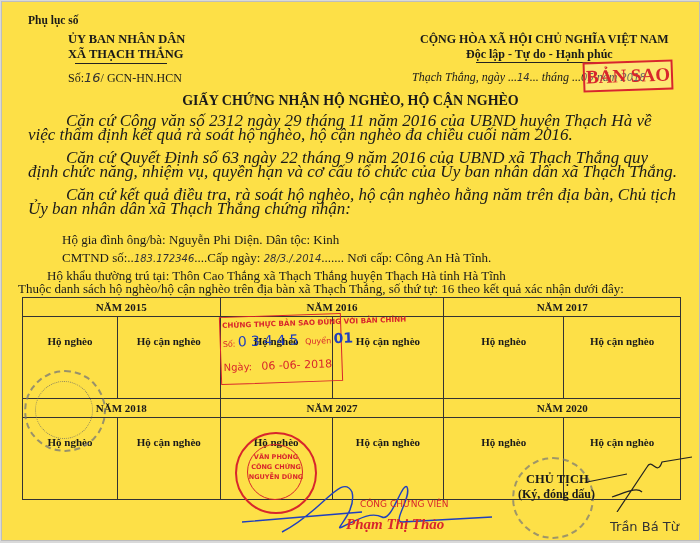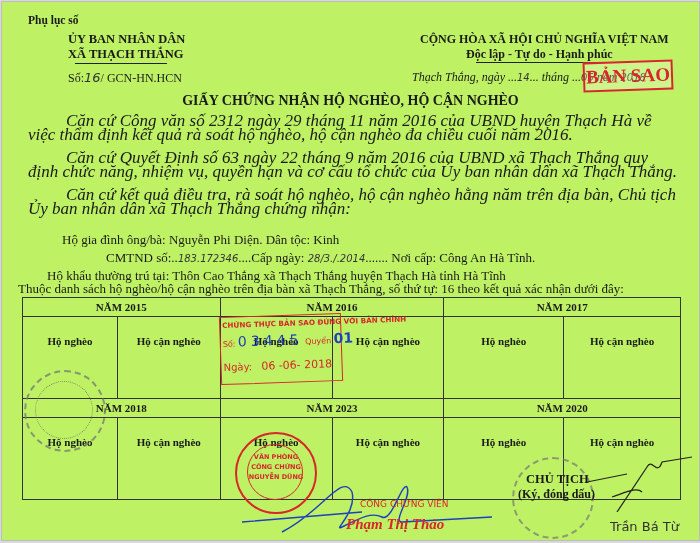--- a/index.html
+++ b/index.html
@@ -1,17 +1,17 @@
 <!DOCTYPE html>
 <html><head>
 <meta charset="utf-8">
 <style>
   html,body{margin:0;padding:0;}
   body{width:700px;height:543px;background:#d9d9d9;position:relative;overflow:hidden;font-family:"Liberation Serif","DejaVu Serif",serif;color:#1a1a1a;}
-  .page{position:absolute;left:1px;top:1px;width:697px;height:538px;background:#bef264;border:1px solid #bdbdbd;}
+  .page{position:absolute;left:1px;top:1px;width:697px;height:538px;background:#fde047;border:1px solid #bdbdbd;}
   .abs{position:absolute;white-space:nowrap;}
   .b{font-weight:bold;}
   .i{font-style:italic;}
   .hand{font-family:"DejaVu Sans",sans-serif;font-style:italic;font-size:10px;color:#333;text-align:right;}
   .para{position:absolute;left:26px;width:650px;font-style:italic;font-size:17px;line-height:14px;text-indent:38px;white-space:normal;}
   table.grid{position:absolute;left:20px;top:295px;width:659px;border-collapse:collapse;font-size:11px;}
   table.grid td{border:1px solid #333;text-align:center;font-weight:bold;padding:0;}
   .yr{height:18px;}
   .cell{height:63px;vertical-align:top;padding-top:18px !important;margin-top:7px;}
   .stamp-rect{position:absolute;border:2px solid #d8262c;color:#d8262c;font-family:"DejaVu Sans",sans-serif;}
@@ -40,21 +40,21 @@
 
   <div class="abs b" style="left:0;width:697px;top:91px;text-align:center;font-size:14px;">GIẤY CHỨNG NHẬN HỘ NGHÈO, HỘ CẬN NGHÈO</div>
 
   <div class="para" style="top:112px;">Căn cứ Công văn số 2312 ngày 29 tháng 11 năm 2016 của UBND huyện Thạch Hà về việc thẩm định kết quả rà soát hộ nghèo, hộ cận nghèo đa chiều cuối năm 2016.</div>
   <div class="para" style="top:149px;">Căn cứ Quyết Định  số 63 ngày 22 tháng 9 năm 2016 của UBND xã Thạch Thắng quy định chức năng, nhiệm vụ, quyền hạn và cơ cấu tổ chức của Ủy ban nhân dân xã Thạch Thắng.</div>
   <div class="para" style="top:186px;">Căn cứ kết quả điều tra, rà soát hộ nghèo, hộ cận nghèo hằng năm trên địa bàn, Chủ tịch Ủy ban nhân dân xã Thạch Thắng chứng nhận:</div>
 
   <div class="abs" style="left:60px;top:230px;font-size:13px;">
     <span>Hộ gia đình ông/bà:</span> <span>Nguyễn Phi Diện. Dân tộc: Kinh</span>
   </div>
-  <div class="abs" style="left:60px;top:248px;font-size:13px;margin-left:44px;">
+  <div class="abs" style="left:60px;top:248px;font-size:13px;">
     <span>CMTND số:..</span><span class="hand">183.172346</span><span>....Cấp ngày:</span> <span class="hand">28/3./.2014</span><span>....... Nơi cấp:</span> <span>Công An Hà Tĩnh.</span>
   </div>
   <div class="abs" style="left:45px;top:266px;font-size:13px;text-align:right;">
     <span>Hộ khẩu thường trú tại:</span> <span>Thôn  Cao Thắng  xã Thạch Thắng huyện Thạch Hà tỉnh Hà Tĩnh</span>
   </div>
   <div class="abs" style="left:16px;top:279px;font-size:13px;">Thuộc danh sách hộ nghèo/hộ cận nghèo trên địa bàn xã Thạch Thắng, số thứ tự: 16 theo kết quả xác nhận dưới đây:</div>
 
   <table class="grid">
     <colgroup>
       <col style="width:95px">
@@ -73,21 +73,21 @@
     <tr>
       <td class="cell">Hộ nghèo</td>
       <td class="cell">Hộ cận nghèo</td>
       <td class="cell">Hộ nghèo</td>
       <td class="cell">Hộ cận nghèo</td>
       <td class="cell">Hộ nghèo</td>
       <td class="cell">Hộ cận nghèo</td>
     </tr>
     <tr>
       <td colspan="2" class="yr">NĂM 2018</td>
-      <td colspan="2" class="yr">NĂM 2023</td>
+      <td colspan="2" class="yr">NĂM 2027</td>
       <td colspan="2" class="yr">NĂM 2020</td>
     </tr>
     <tr>
       <td class="cell">Hộ nghèo</td>
       <td class="cell">Hộ cận nghèo</td>
       <td class="cell">Hộ nghèo</td>
       <td class="cell">Hộ cận nghèo</td>
       <td class="cell">Hộ nghèo</td>
       <td class="cell">Hộ cận nghèo</td>
     </tr>

